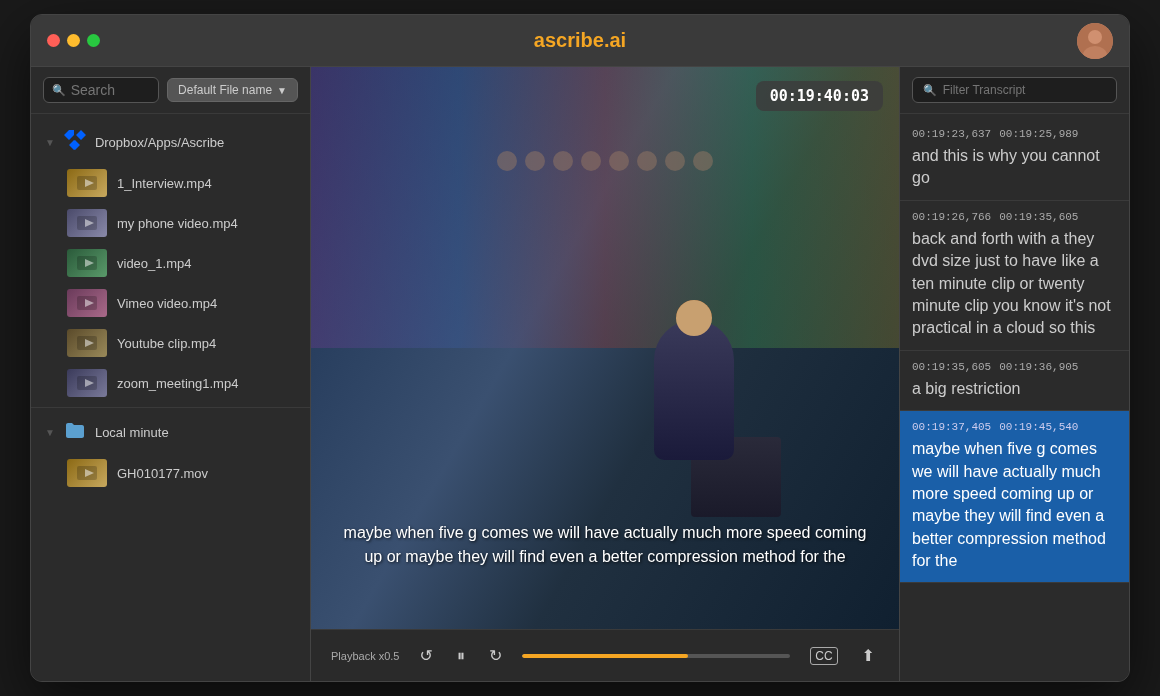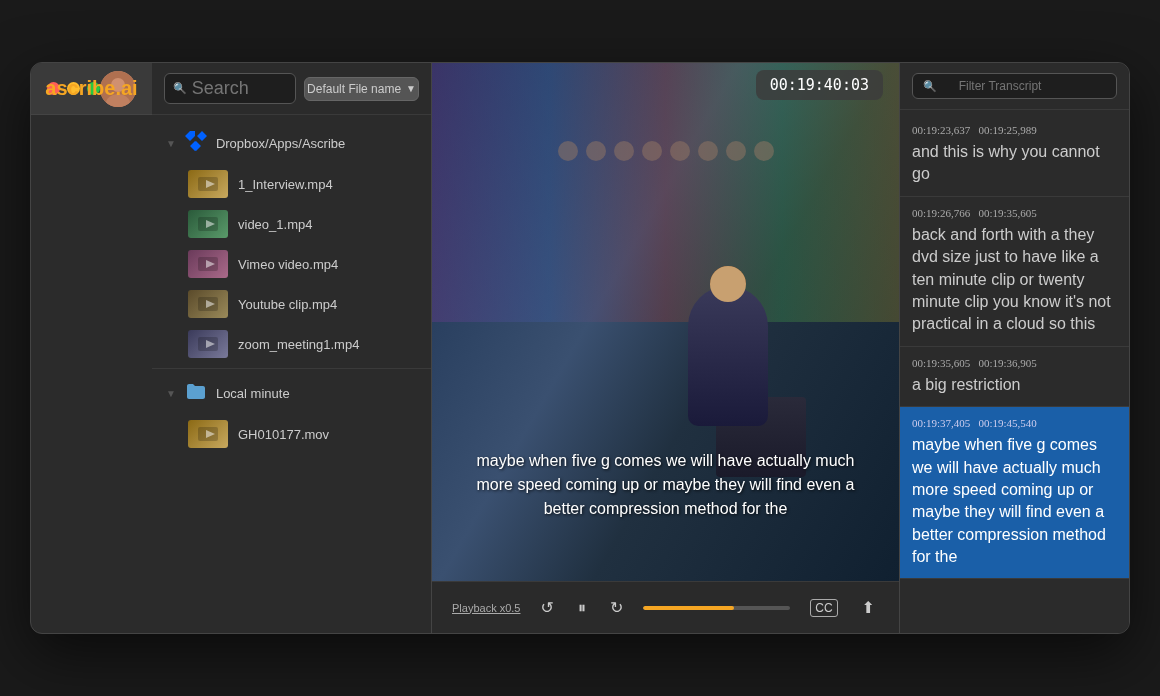--- a/index.html
+++ b/index.html
@@ -6,26 +6,26 @@
     body {
       background: #1a1a1a;
       display: flex;
       justify-content: center;
       align-items: center;
       height: 100vh;
       font-family: -apple-system, BlinkMacSystemFont, 'Segoe UI', sans-serif;
     }
     .window {
       width: 1100px;
-      height: 572px;
+      height: 668px;
       background: #2b2b2b;
       border-radius: 12px;
       overflow: hidden;
       display: flex;
-      flex-direction: row;
+      flex-direction: column;
       box-shadow: 0 20px 60px rgba(0,0,0,0.6);
       border: 1px solid #444;
       justify-content: flex-end;
     }
     .titlebar {
       height: 52px;
       background: #3a3a3a;
       display: flex;
       align-items: center;
       padding: 0 16px;
@@ -97,28 +97,28 @@
       gap: 5px;
       flex: 1;
       border: 1px solid #555;
     }
     .search-icon-sm { color: #888; font-size: 11px; }
     .search-input {
       background: transparent;
       border: none;
       outline: none;
       color: #aaa;
-      font-size: 18px;
+      font-size: 14px;
       width: 100%;
     }
     .file-sort-btn {
       background: #555;
       border: 1px solid #666;
       border-radius: 6px;
-      padding: 4px 2px;
+      padding: 4px 10px;
       color: #ccc;
       font-size: 12px;
       display: flex;
       align-items: center;
       gap: 5px;
       cursor: pointer;
       white-space: nowrap;
     }
     .file-sort-btn .chevron { font-size: 10px; }
     .sidebar-files {
@@ -185,28 +185,28 @@
       position: relative;
     }
     .video-container {
       flex: 1;
       position: relative;
       background: #000;
       overflow: hidden;
     }
     .timestamp-badge {
       position: absolute;
-      top: 7px;
+      top: 14px;
       right: 16px;
       background: rgba(60,60,60,0.85);
       color: #fff;
       padding: 6px 14px;
       border-radius: 8px;
       font-size: 15px;
-      font-weight: 400;
+      font-weight: 700;
       font-family: monospace;
     }
     .subtitle-bar {
       position: absolute;
       bottom: 60px;
       left: 0;
       right: 0;
       text-align: center;
       padding: 0 30px;
     }
@@ -233,21 +233,20 @@
       font-size: 16px;
       cursor: pointer;
       padding: 4px;
       display: flex;
       align-items: center;
     }
     .playback-label {
       color: #aaa;
       font-size: 11px;
       white-space: nowrap;
-      text-decoration: underline;
     }
     .progress-container {
       flex: 1;
       display: flex;
       flex-direction: column;
       gap: 2px;
     }
     .progress-bar {
       width: 100%;
       height: 4px;
@@ -283,21 +282,20 @@
       border: 1px solid #555;
     }
     .filter-icon { color: #888; font-size: 11px; }
     .filter-input {
       background: transparent;
       border: none;
       outline: none;
       color: #888;
       font-size: 12px;
       width: 100%;
-      margin-left: 16px;
     }
     .transcript-entries {
       flex: 1;
       overflow-y: auto;
       padding: 4px 0;
     }
     .transcript-entry {
       padding: 10px 12px;
       border-bottom: 1px solid #3a3a3a;
       cursor: pointer;
@@ -306,21 +304,21 @@
       background: #1a5fa8;
     }
     .entry-times {
       display: flex;
       gap: 8px;
       margin-bottom: 5px;
     }
     .entry-time {
       color: #aaa;
       font-size: 11px;
-      font-family: Liberation Serif, serif;
+      font-family: Liberation Mono, monospace;
     }
     .transcript-entry.active .entry-time { color: #cce; }
     .entry-text {
       color: #ccc;
       font-size: 16px;
       line-height: 1.4;
     }
     .transcript-entry.active .entry-text { color: #fff; }
     
     .fake-video {
@@ -445,20 +443,29 @@
 
         <div id="file-list">
             <div class="file-item">
       <div class="file-thumb file-thumb-1">
         <svg width="20" height="14" viewBox="0 0 20 14">
           <rect width="20" height="14" rx="2" fill="rgba(0,0,0,0.2)"></rect>
           <polygon points="8,3 17,7 8,11" fill="rgba(255,255,255,0.5)"></polygon>
         </svg>
       </div>
       <span class="file-name">1_Interview.mp4</span>
+    </div>
+            <div class="file-item">
+      <div class="file-thumb file-thumb-4">
+        <svg width="20" height="14" viewBox="0 0 20 14">
+          <rect width="20" height="14" rx="2" fill="rgba(0,0,0,0.2)"></rect>
+          <polygon points="8,3 17,7 8,11" fill="rgba(255,255,255,0.5)"></polygon>
+        </svg>
+      </div>
+      <span class="file-name">my phone video.mp4</span>
     </div>
             <div class="file-item">
       <div class="file-thumb file-thumb-5">
         <svg width="20" height="14" viewBox="0 0 20 14">
           <rect width="20" height="14" rx="2" fill="rgba(0,0,0,0.2)"></rect>
           <polygon points="8,3 17,7 8,11" fill="rgba(255,255,255,0.5)"></polygon>
         </svg>
       </div>
       <span class="file-name">video_1.mp4</span>
     </div>

